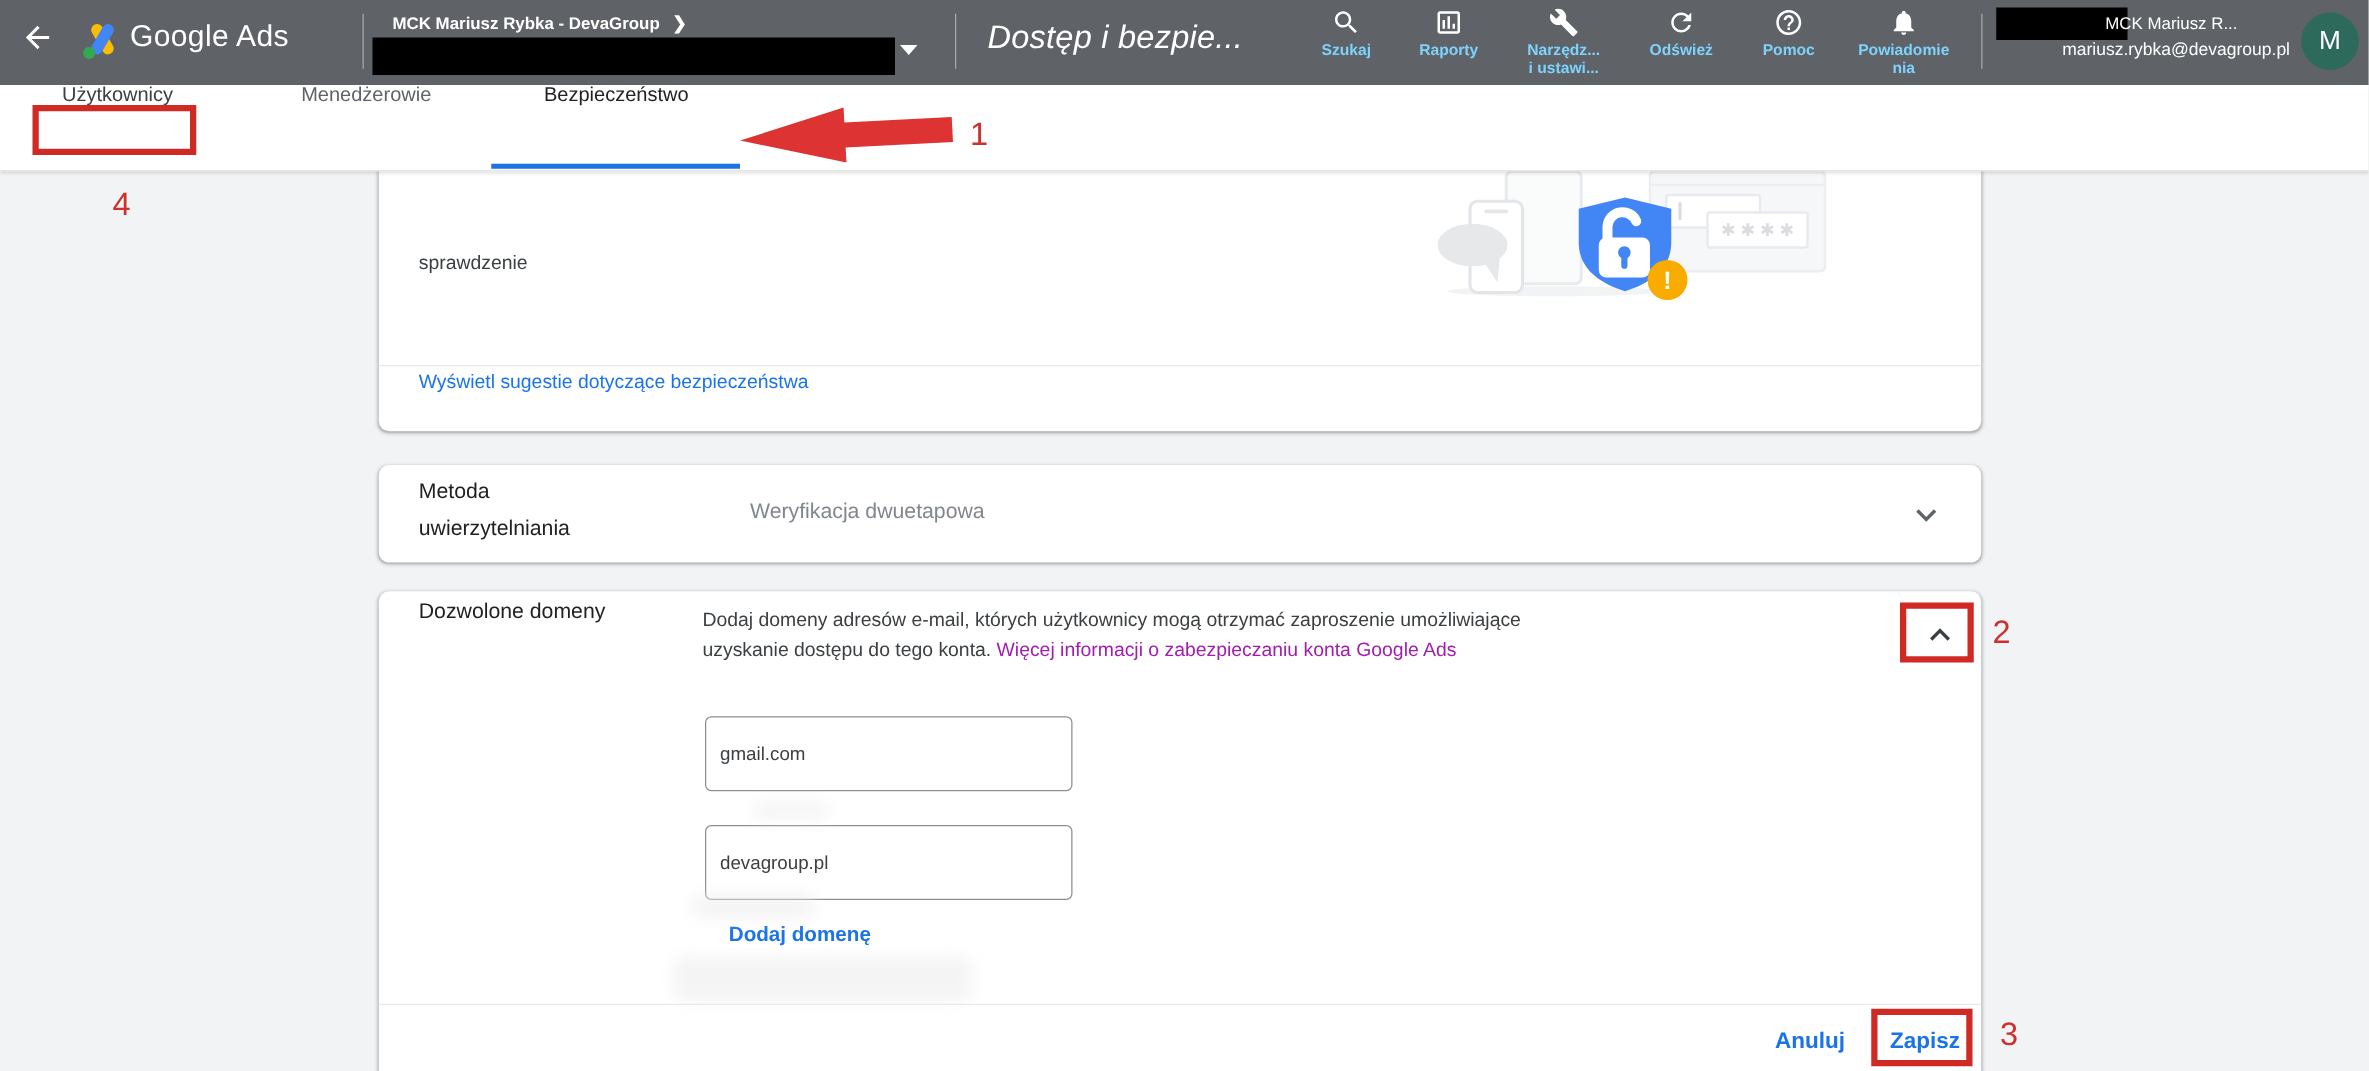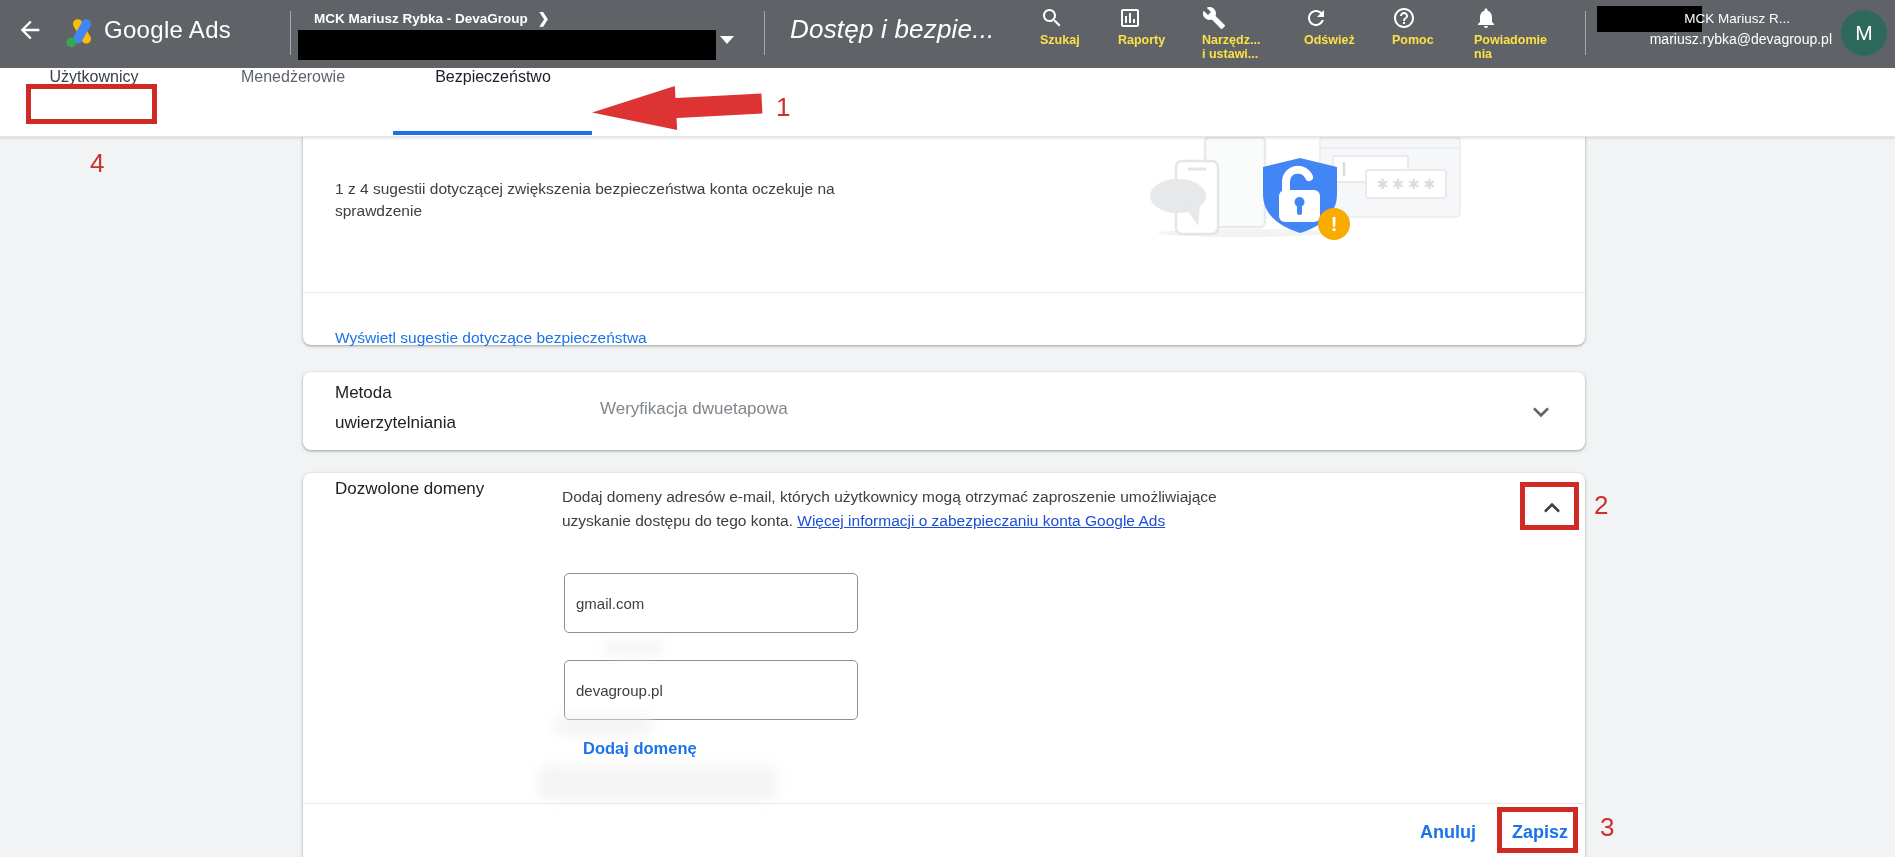--- a/index.html
+++ b/index.html
@@ -13,21 +13,21 @@
   .topbar{position:absolute;left:0;top:0;width:1895px;height:68px;background:#5f6368;color:#fff;z-index:30;}
   .back-btn{position:absolute;left:16px;top:16px;width:36px;height:36px;cursor:pointer;}
   .logo{position:absolute;left:62px;top:13px;width:40px;height:40px;}
   .brand{position:absolute;left:104px;top:16px;font-size:24px;font-weight:400;letter-spacing:.3px;color:#fff;}
   .vdiv{position:absolute;top:11px;width:1px;height:44px;background:rgba(255,255,255,.45);}
   .acct-sel{position:absolute;left:314px;top:10px;font-size:13.5px;font-weight:700;color:#fff;white-space:nowrap;cursor:pointer;}
   .acct-chev{font-size:14px;margin-left:10px;font-weight:700;}
   .redact{position:absolute;background:#000;}
   .caret-down{position:absolute;width:0;height:0;border-left:7px solid transparent;border-right:7px solid transparent;border-top:8px solid #fff;}
   .page-title{position:absolute;left:790px;top:14px;font-size:26px;font-weight:400;color:#fff;letter-spacing:.2px;font-style:italic;}
-  .nav-item{position:absolute;top:6px;color:#fde047;cursor:pointer;}
+  .nav-item{position:absolute;top:6px;text-align:center;color:#7dd3fc;cursor:pointer;}
   .nav-icon{height:27px;}
   .nav-label{font-size:12.5px;font-weight:700;line-height:14px;white-space:nowrap;}
   .user-name{position:absolute;top:11px;font-size:13.5px;color:#fff;white-space:nowrap;text-align:right;}
   .user-email{position:absolute;top:31px;font-size:14px;color:#fff;white-space:nowrap;text-align:right;}
   .avatar{position:absolute;left:1841px;top:10px;width:46px;height:46px;border-radius:50%;background:#2d6a5c;
           color:#fff;font-size:21px;display:flex;align-items:center;justify-content:center;cursor:pointer;}
 
   
   .tabbar{position:absolute;left:0;top:68px;width:1895px;height:68px;background:#fff;z-index:20;
           box-shadow:0 1px 3px rgba(0,0,0,.14);border-bottom:1px solid #e6e6e6;}
@@ -38,29 +38,29 @@
   
   .card{position:absolute;left:303px;width:1282px;background:#fff;border-radius:8px;
         box-shadow:0 1px 2px rgba(60,64,67,.3),0 1px 3px 1px rgba(60,64,67,.15);}
   .card1{top:136px;height:209px;border-radius:0 0 8px 8px;}
   .card2{top:372px;height:78px;}
   .card3{top:473px;height:392px;border-radius:8px 8px 0 0;}
 
   .sec-msg{position:absolute;left:32px;top:42px;font-size:15.5px;line-height:22px;color:#3c4043;}
   .hr{position:absolute;left:0;width:100%;height:1px;background:#e8eaed;}
   .link{color:#1a73e8;cursor:pointer;}
-  .sec-link{position:absolute;left:32px;top:193px;font-size:15.5px;}
+  .sec-link{position:absolute;left:32px;top:161px;font-size:15.5px;}
   .illus{position:absolute;left:845px;top:0;width:325px;height:105px;}
 
   .row-label{position:absolute;left:32px;font-size:17px;color:#202124;line-height:30px;}
   .row-value{position:absolute;left:297px;top:27px;font-size:17px;color:#80868b;}
   .chev-icon{position:absolute;cursor:pointer;}
 
   .dom-desc{position:absolute;left:259px;top:12px;width:790px;font-size:15.5px;line-height:24px;color:#3c4043;}
-  .dom-desc a{color:#1d4ed8;text-decoration:underline;cursor:pointer;}
+  .dom-desc a{color:#a21caf;cursor:pointer;}
   .dom-input{position:absolute;left:261px;width:281px;height:58px;border:1px solid #8a8f94;border-radius:5px;
              background:#fff;font-family:"Liberation Sans",sans-serif;font-size:15px;color:#3c4043;padding:0 0 0 11px;outline:none;}
   .add-domain{position:absolute;left:280px;top:266px;font-size:16.5px;font-weight:700;color:#1a73e8;cursor:pointer;}
   .smudge{position:absolute;background:#ececec;filter:blur(6px);border-radius:10px;opacity:.55;}
   .footer-btn{position:absolute;top:349px;font-size:18px;font-weight:700;color:#1a73e8;cursor:pointer;}
 
   
   .ann{z-index:50;}
   .ann-box{position:absolute;border:5px solid #d02a25;background:transparent;}
   .ann-num{position:absolute;color:#cc3130;font-size:26px;font-weight:400;}
@@ -154,21 +154,21 @@
       <span>Menedżerowie</span>
     </div>
   <div class="tab" style="left:393px;width:200px;color:#202124">
       <span>Bezpieczeństwo</span>
     </div>
   <div class="tab-underline"></div>
 </div>
 
 <div class="card card1">
   <div class="sec-msg">
-    <span>1 z 4 sugestii dotyczącej zwiększenia bezpieczeństwa konta oczekuje na</span><br>
+    <br>
     <span>sprawdzenie</span>
   </div>
 
   <svg class="illus" viewBox="0 0 325 105">
     <ellipse cx="95" cy="97" rx="85" ry="4" fill="#f1f3f4"></ellipse>
     <rect x="57" y="1" width="60" height="90" rx="5" fill="#fafbfb" stroke="#e8eaed" stroke-width="2.5"></rect>
     <rect x="172" y="1" width="140" height="80" rx="4" fill="#f6f7f8" stroke="#eceef0" stroke-width="2"></rect>
     <line x1="172" y1="12" x2="312" y2="12" stroke="#eceef0" stroke-width="2"></line>
     <rect x="185" y="20" width="75" height="26" rx="2" fill="#fff" stroke="#e8eaed" stroke-width="2"></rect>
     <line x1="196" y1="26" x2="196" y2="40" stroke="#dadce0" stroke-width="2.5"></line>

